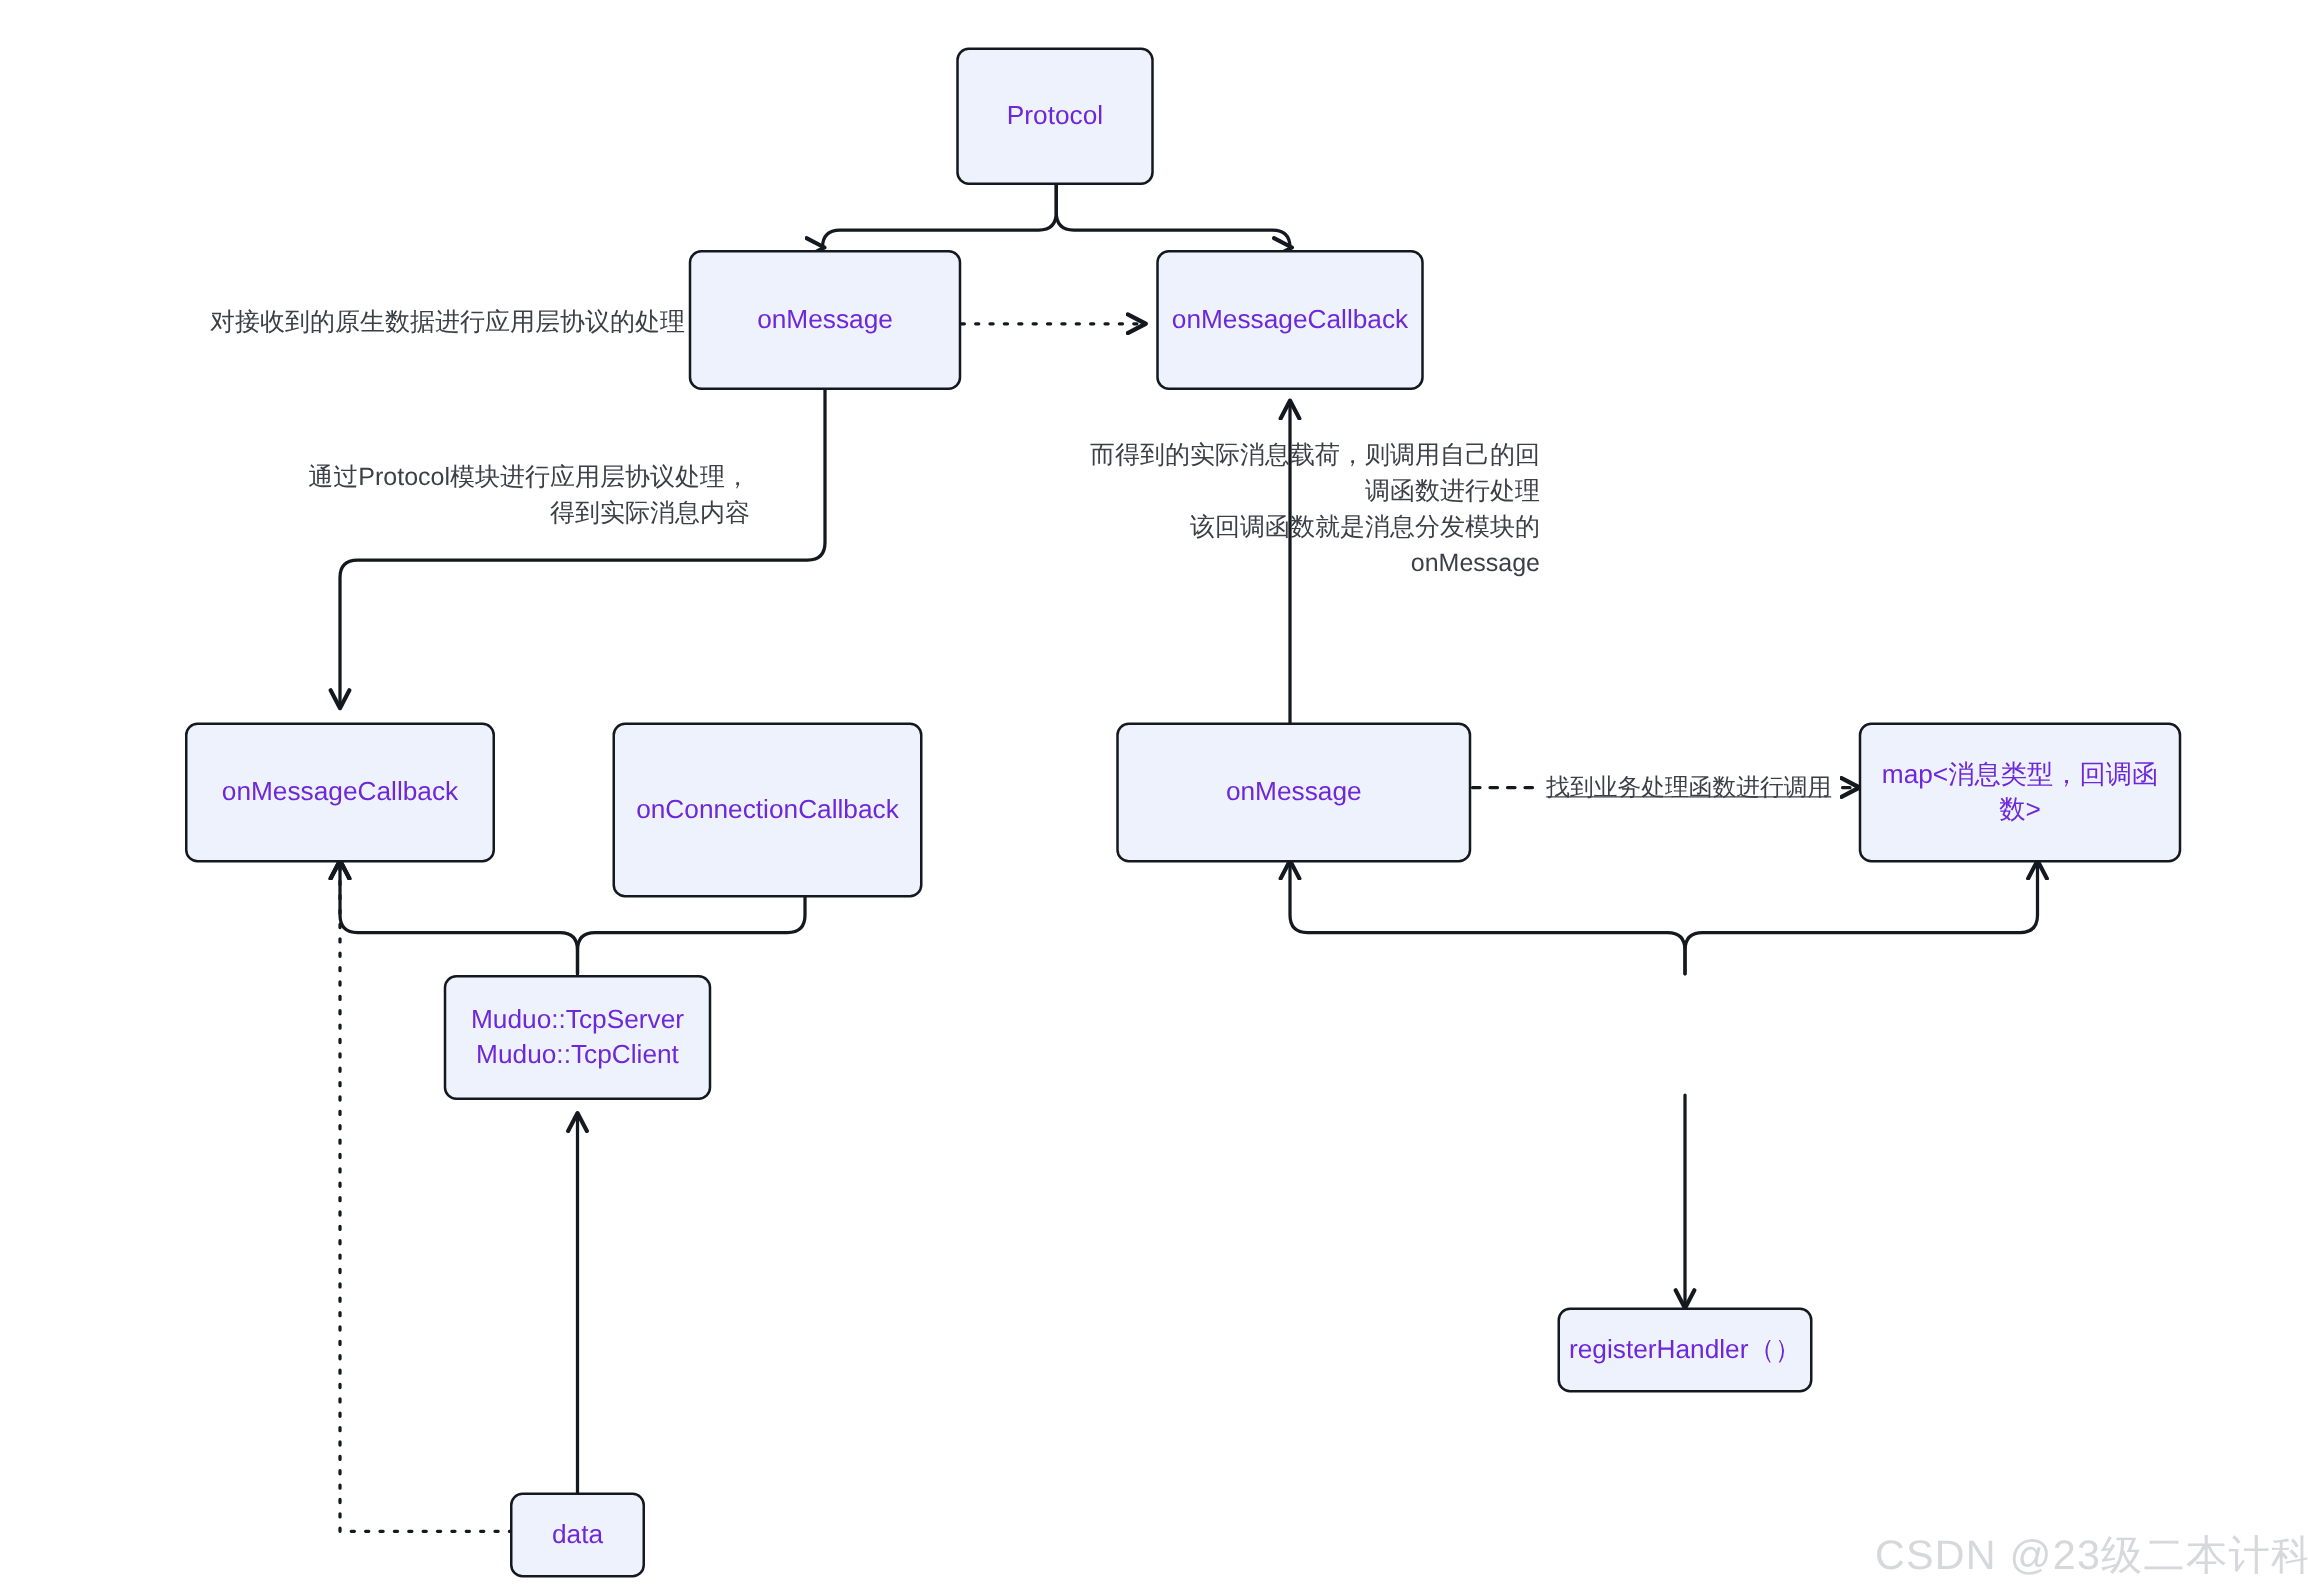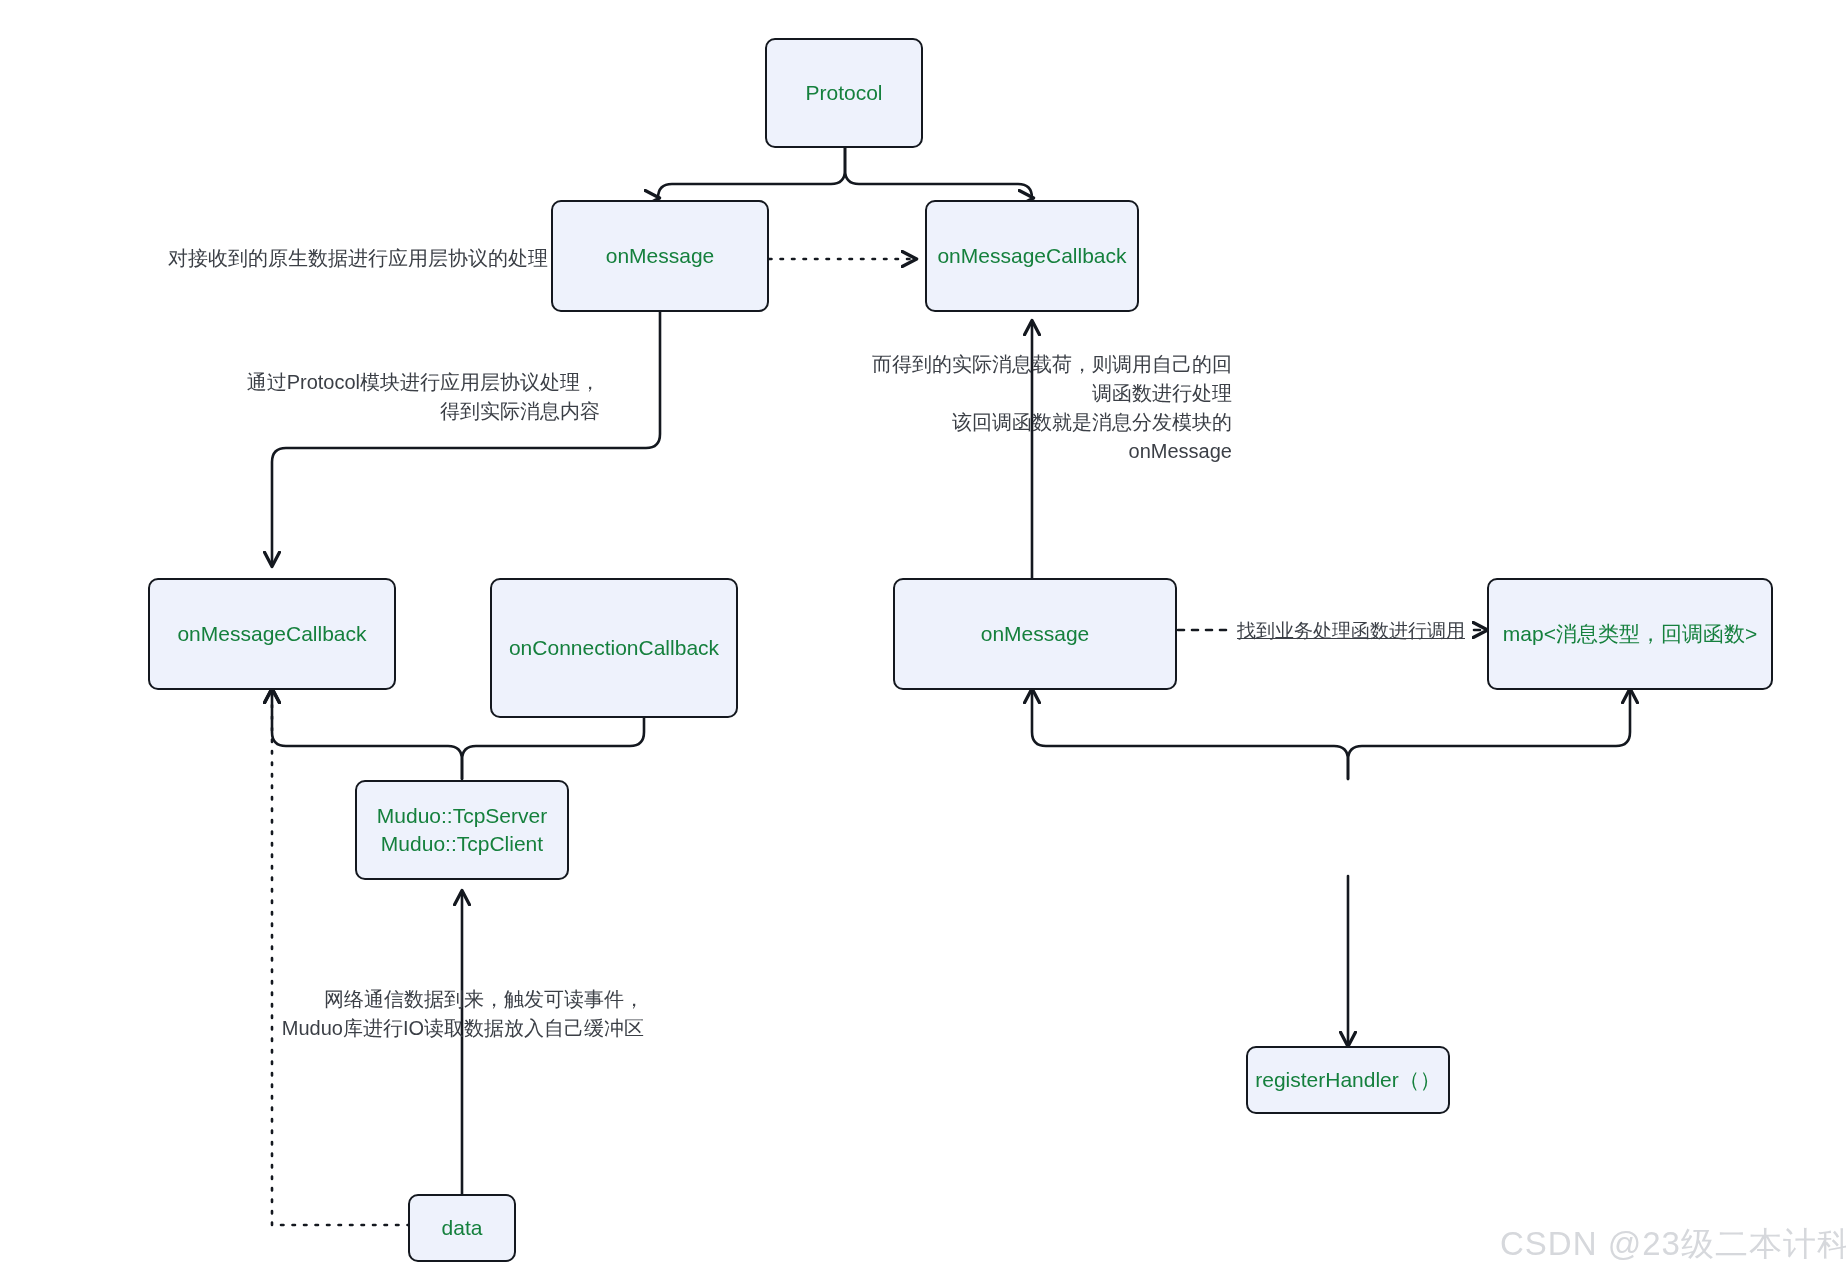--- a/index.html
+++ b/index.html
@@ -27,21 +27,21 @@
   .node {
     position: absolute;
     box-sizing: border-box;
     background: #eef2fc;
     border: 2.5px solid #14181f;
     border-radius: 10px;
     display: flex;
     align-items: center;
     justify-content: center;
     text-align: center;
-    color: #15803d;
+    color: #6d28d9;
     font-size: 21px;
     line-height: 1.35;
     z-index: 3;
     white-space: pre-line;
     padding: 2px 6px;
   }
   .anno {
     position: absolute;
     color: #3b3f46;
     font-size: 20px;
@@ -124,35 +124,33 @@
 
   <div class="node" style="left:490px; top:578px; width:248px; height:140px;">onConnectionCallback</div>
 
   <div class="node" style="left:355px; top:780px; width:214px; height:100px;">Muduo::TcpServer
 Muduo::TcpClient</div>
 
   <div class="node" style="left:408px; top:1194px; width:108px; height:68px;">data</div>
 
   <div class="node" style="left:893px; top:578px; width:284px; height:112px;">onMessage</div>
 
-  <div class="node" style="left:1487px; top:578px; width:286px; height:112px;">map&lt;消息类型，回调函数&gt;</div>
+  <div class="node" style="left:1487px; top:578px; width:258px; height:112px;">map&lt;消息类型，回调函数&gt;</div>
 
 
   <div class="node" style="left:1246px; top:1046px; width:204px; height:68px;">registerHandler（）</div>
 
   <div class="anno" style="left:158px; top:244px; width:390px;">对接收到的原生数据进行应用层协议的处理</div>
 
   <div class="anno" style="left:228px; top:368px; width:372px;">通过Protocol模块进行应用层协议处理，
 得到实际消息内容</div>
 
   <div class="anno" style="left:840px; top:350px; width:392px;">而得到的实际消息载荷，则调用自己的回
 调函数进行处理
 该回调函数就是消息分发模块的
 onMessage</div>
 
-  <div class="anno" style="left:278px; top:985px; width:366px;">网络通信数据到来，触发可读事件，
-Muduo库进行IO读取数据放入自己缓冲区</div>
 
   <div class="edge-label" style="left:1232px; top:618px;">找到业务处理函数进行调用</div>
 
   <div class="watermark" style="left:1500px; top:1222px;">CSDN @23级二本计科</div>
 
 </div>
 
 </body></html>

